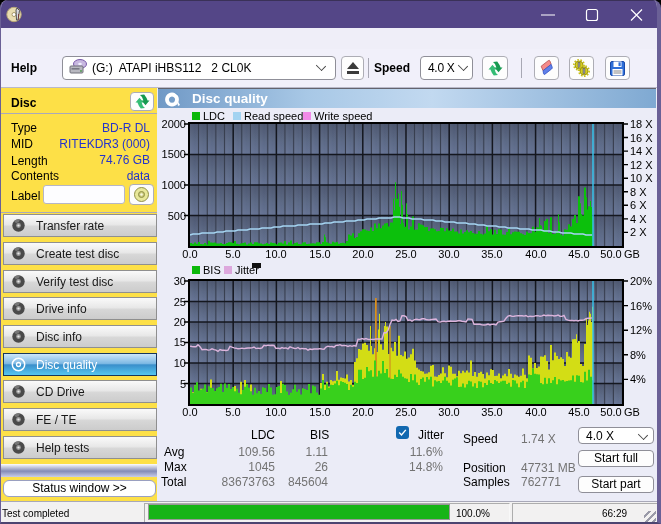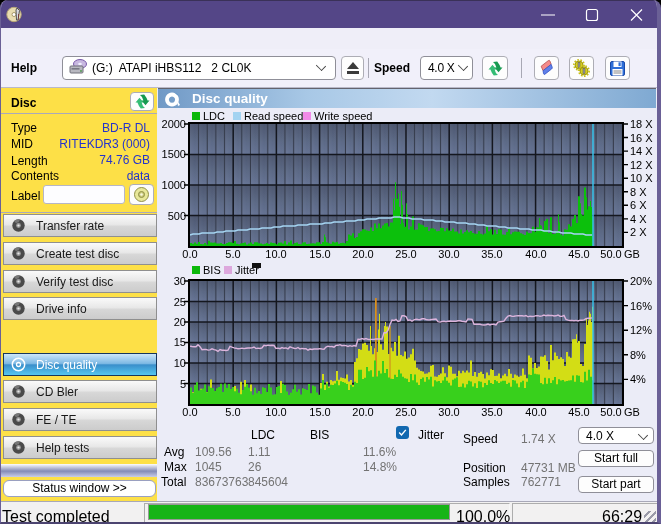--- a/index.html
+++ b/index.html
@@ -29,24 +29,24 @@
 .lbtn .bic { margin-left:7px; width:15px; height:15px; }
 .lbtn .btxt { margin-left:10px; font-size:12px; color:#1a1a1a; }
 .lbtn.sel .btxt { color:#fff; }
 #split { position:absolute; left:0; top:464px; width:157px; height:13px; background:linear-gradient(#fdfdfe,#848bb6 55%,#c9cde9); }
 #swbtn { position:absolute; left:2px; top:480px; width:153px; height:17px; background:#fff; border:1px solid #9aa0c0; border-radius:6px; font-size:12px; text-align:center; line-height:15px; color:#000; }
 
 #chart { position:absolute; left:156px; top:88px; width:504px; height:413px; background:#ebecf7; }
 
 .binfo { position:absolute; font-size:12px; color:#000; }
 .binfo.b { color:#737373; }
-.rt { text-align:left; }
+.rt { text-align:right; }
 .sbtn { position:absolute; left:577px; width:76px; height:17px; background:#fdfdfd; border:1px solid #8f8f98; border-radius:4px; font-size:12px; text-align:center; line-height:15px; }
 
-#status { position:absolute; left:0; top:501px; width:100%; height:23px; background:#f2f1f1; border-top:1px solid #a8a8b8; font-size:16px; color:#000; }
+#status { position:absolute; left:0; top:501px; width:100%; height:23px; background:#f2f1f1; border-top:1px solid #a8a8b8; font-size:10px; color:#000; }
 #status .cell { position:absolute; top:2px; height:20px; border:1px solid; border-color:#adadad #f8f8f8 #f8f8f8 #adadad; }
 .grip { position:absolute; right:1px; bottom:1px; width:12px; height:12px;
   background:repeating-linear-gradient(135deg, transparent 0 3px, #9a9aa8 3px 5px); }
 
 .wbtn { position:absolute; top:0; height:28px; color:#fff; }
 </style></head><body>
 <div id="win">
   <div id="title">
     <span class="abs" style="left:5px;top:5px"><svg width="17" height="17" viewBox="0 0 17 17">
           <circle cx="8" cy="8.5" r="7.2" fill="#e8dcb0"></circle>
@@ -181,35 +181,44 @@
     </div>
     <div class="lbtn" style="top:297px">
       <span class="bic"><svg width="15" height="15" viewBox="0 0 15 15">
           <circle cx="7.5" cy="7.5" r="6.2" fill="#4a4a4a"></circle>
           <circle cx="7.5" cy="7.5" r="2.4" fill="#9a9a9a"></circle>
           <circle cx="7.5" cy="7.5" r="1.1" fill="#e8e8e8"></circle>
           <path d="M3 3a6.2 6.2 0 0 1 6-1.5l-1.5 3a3 3 0 0 0-2.5.7z" fill="#777"></path>
         </svg></span>
       <span class="btxt">Drive info</span>
     </div>
+    <div class="lbtn" style="top:325px">
+      <span class="bic"><svg width="15" height="15" viewBox="0 0 15 15">
+          <circle cx="7.5" cy="7.5" r="6.2" fill="#4a4a4a"></circle>
+          <circle cx="7.5" cy="7.5" r="2.4" fill="#9a9a9a"></circle>
+          <circle cx="7.5" cy="7.5" r="1.1" fill="#e8e8e8"></circle>
+          <path d="M3 3a6.2 6.2 0 0 1 6-1.5l-1.5 3a3 3 0 0 0-2.5.7z" fill="#777"></path>
+        </svg></span>
+      <span class="btxt">Disc info</span>
+    </div>
     <div class="lbtn sel" style="top:353px">
       <span class="bic"><svg width="15" height="15" viewBox="0 0 15 15">
           <circle cx="7.5" cy="7.5" r="6.2" fill="none" stroke="#fff" stroke-width="1.5"></circle>
           <circle cx="7.5" cy="7.5" r="2" fill="none" stroke="#fff" stroke-width="1.3"></circle>
         </svg></span>
       <span class="btxt">Disc quality</span>
     </div>
     <div class="lbtn" style="top:380px">
       <span class="bic"><svg width="15" height="15" viewBox="0 0 15 15">
           <circle cx="7.5" cy="7.5" r="6.2" fill="#4a4a4a"></circle>
           <circle cx="7.5" cy="7.5" r="2.4" fill="#9a9a9a"></circle>
           <circle cx="7.5" cy="7.5" r="1.1" fill="#e8e8e8"></circle>
           <path d="M3 3a6.2 6.2 0 0 1 6-1.5l-1.5 3a3 3 0 0 0-2.5.7z" fill="#777"></path>
         </svg></span>
-      <span class="btxt">CD Bler</span>
+      <span class="btxt">CD Drive</span>
     </div>
     <div class="lbtn" style="top:408px">
       <span class="bic"><svg width="15" height="15" viewBox="0 0 15 15">
           <circle cx="7.5" cy="7.5" r="6.2" fill="#4a4a4a"></circle>
           <circle cx="7.5" cy="7.5" r="2.4" fill="#9a9a9a"></circle>
           <circle cx="7.5" cy="7.5" r="1.1" fill="#e8e8e8"></circle>
           <path d="M3 3a6.2 6.2 0 0 1 6-1.5l-1.5 3a3 3 0 0 0-2.5.7z" fill="#777"></path>
         </svg></span>
       <span class="btxt">FE / TE</span>
     </div>

